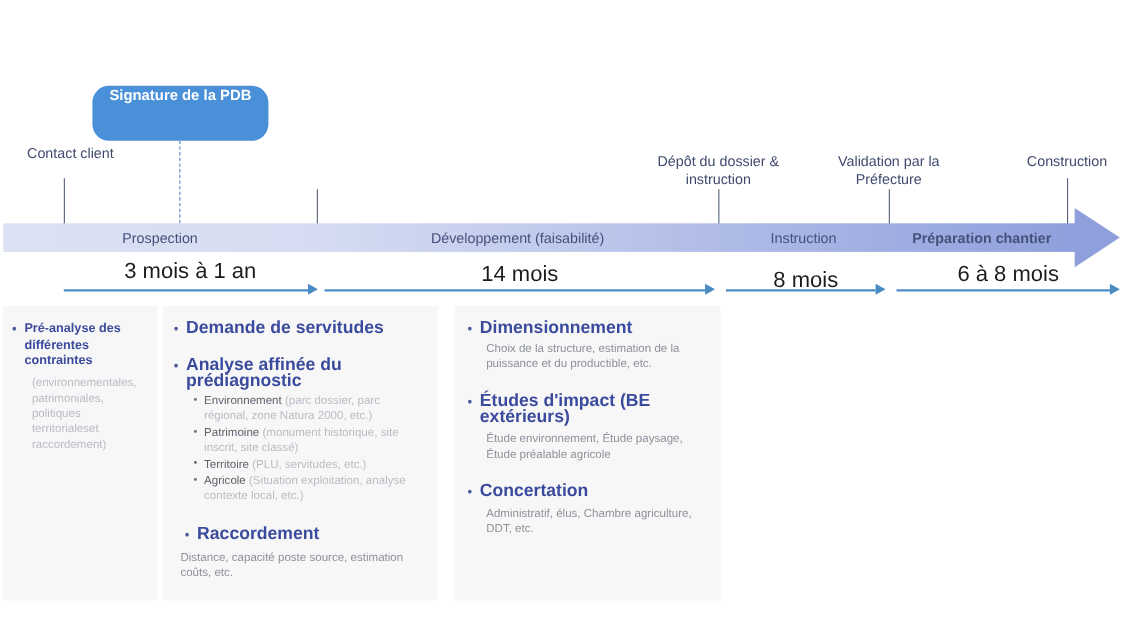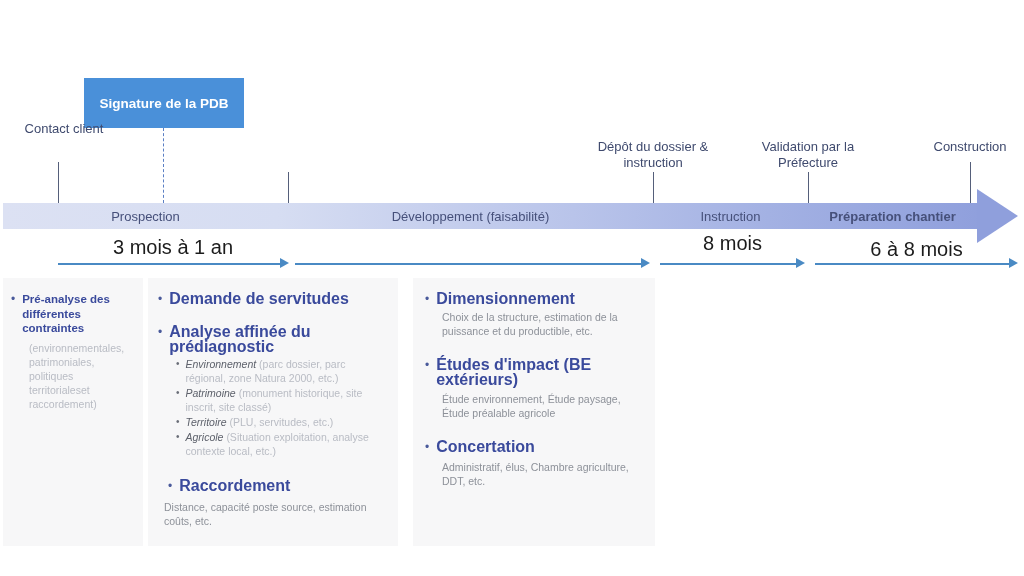--- a/index.html
+++ b/index.html
@@ -9,24 +9,25 @@
     font-family: "Liberation Sans", sans-serif;
     overflow: hidden;
   }
   #stage { position: relative; width: 1024px; height: 576px; }
 
   
   .sig-box {
     position: absolute; left: 84px; top: 78px;
     width: 160px; height: 50px;
     background: #4a90d9;
-    display: flex; align-items: center; justify-content: center;
+    display: flex; justify-content: center;
     text-align: center;
     color: #ffffff; font-weight: bold; font-size: 13.5px; line-height: 17px;
     padding: 0 6px;
+    border-radius: 15px;
   }
   .sig-dash {
     position: absolute; left: 163px; top: 128px;
     width: 0; height: 75px;
     border-left: 1.4px dashed #5b7fc4;
   }
 
   
   .ms-label {
     position: absolute;
@@ -90,35 +91,35 @@
   }
   .b-head.lg { font-size: 16px; }
   .b-sub {
     color: #b9bcc4; font-size: 10.5px; line-height: 14px;
   }
   .b-sub.dk { color: #8d9199; }
   .sub-list { margin-left: 18px; margin-top: 3px; }
   .sub-row { display: flex; gap: 6px; margin-bottom: 1px; }
   .sub-dot { color: #6a6e78; font-size: 10px; line-height: 14px; flex: none; }
   .sub-txt { font-size: 10.5px; line-height: 14px; color: #b9bcc4; }
-  .sub-txt b { color: #5d616b; font-weight: normal; font-style: italic; }
+  .sub-txt b { color: #5d616b; font-weight: normal; }
   .gap-m { height: 16px; }
   .gap-l { height: 20px; }
 </style>
 </head>
 <body>
 
 <div id="stage">
 
   <div class="sig-box">
     <span>Signature de la PDB</span>
   </div>
   <div class="sig-dash"></div>
 
-  <div class="ms-label" style="left:4px;  top:121px; width:120px;">Contact client</div>
+  <div class="ms-label" style="left:4px;  top:132px; width:120px;">Contact client</div>
   <div class="ms-label" style="left:578px;top:139px; width:150px;">Dépôt du dossier &amp;
 instruction</div>
   <div class="ms-label" style="left:738px;top:139px; width:140px;">Validation par la
 Préfecture</div>
   <div class="ms-label" style="left:912px;top:139px; width:116px;">Construction</div>
 
   <div class="ms-tick" style="left:58px;  top:162px; height:50px;"></div>
   <div class="ms-tick" style="left:288px; top:172px; height:42px;"></div>
   <div class="ms-tick" style="left:653px; top:172px; height:42px;"></div>
   <div class="ms-tick" style="left:808px; top:172px; height:42px;"></div>
@@ -126,21 +127,22 @@
 
   <div class="bar"></div>
   <div class="bar-head"></div>
 
   <div class="phase" style="left:3px;   width:285px;">Prospection</div>
   <div class="phase" style="left:288px; width:365px;">Développement (faisabilité)</div>
   <div class="phase" style="left:653px; width:155px;">Instruction</div>
   <div class="phase" style="left:808px; width:169px;font-weight:bold;">Préparation chantier</div>
 
   <div class="dur-label" style="left:58px;  top:236px; width:230px;">3 mois à 1 an</div>
-  <div class="dur-label" style="left:660px; top:232px; width:145px;">8 mois</div>
+  <div class="dur-label" style="left:295px; top:238px; width:355px;">14 mois</div>
+  <div class="dur-label" style="left:660px; top:244px; width:145px;">8 mois</div>
   <div class="dur-label" style="left:815px; top:238px; width:203px;">6 à 8 mois</div>
 
   <div class="dur-line" style="left:58px;  width:222px;"></div>
   <div class="dur-head" style="left:280px;"></div>
 
   <div class="dur-line" style="left:295px; width:346px;"></div>
   <div class="dur-head" style="left:641px;"></div>
 
   <div class="dur-line" style="left:660px; width:136px;"></div>
   <div class="dur-head" style="left:796px;"></div>

